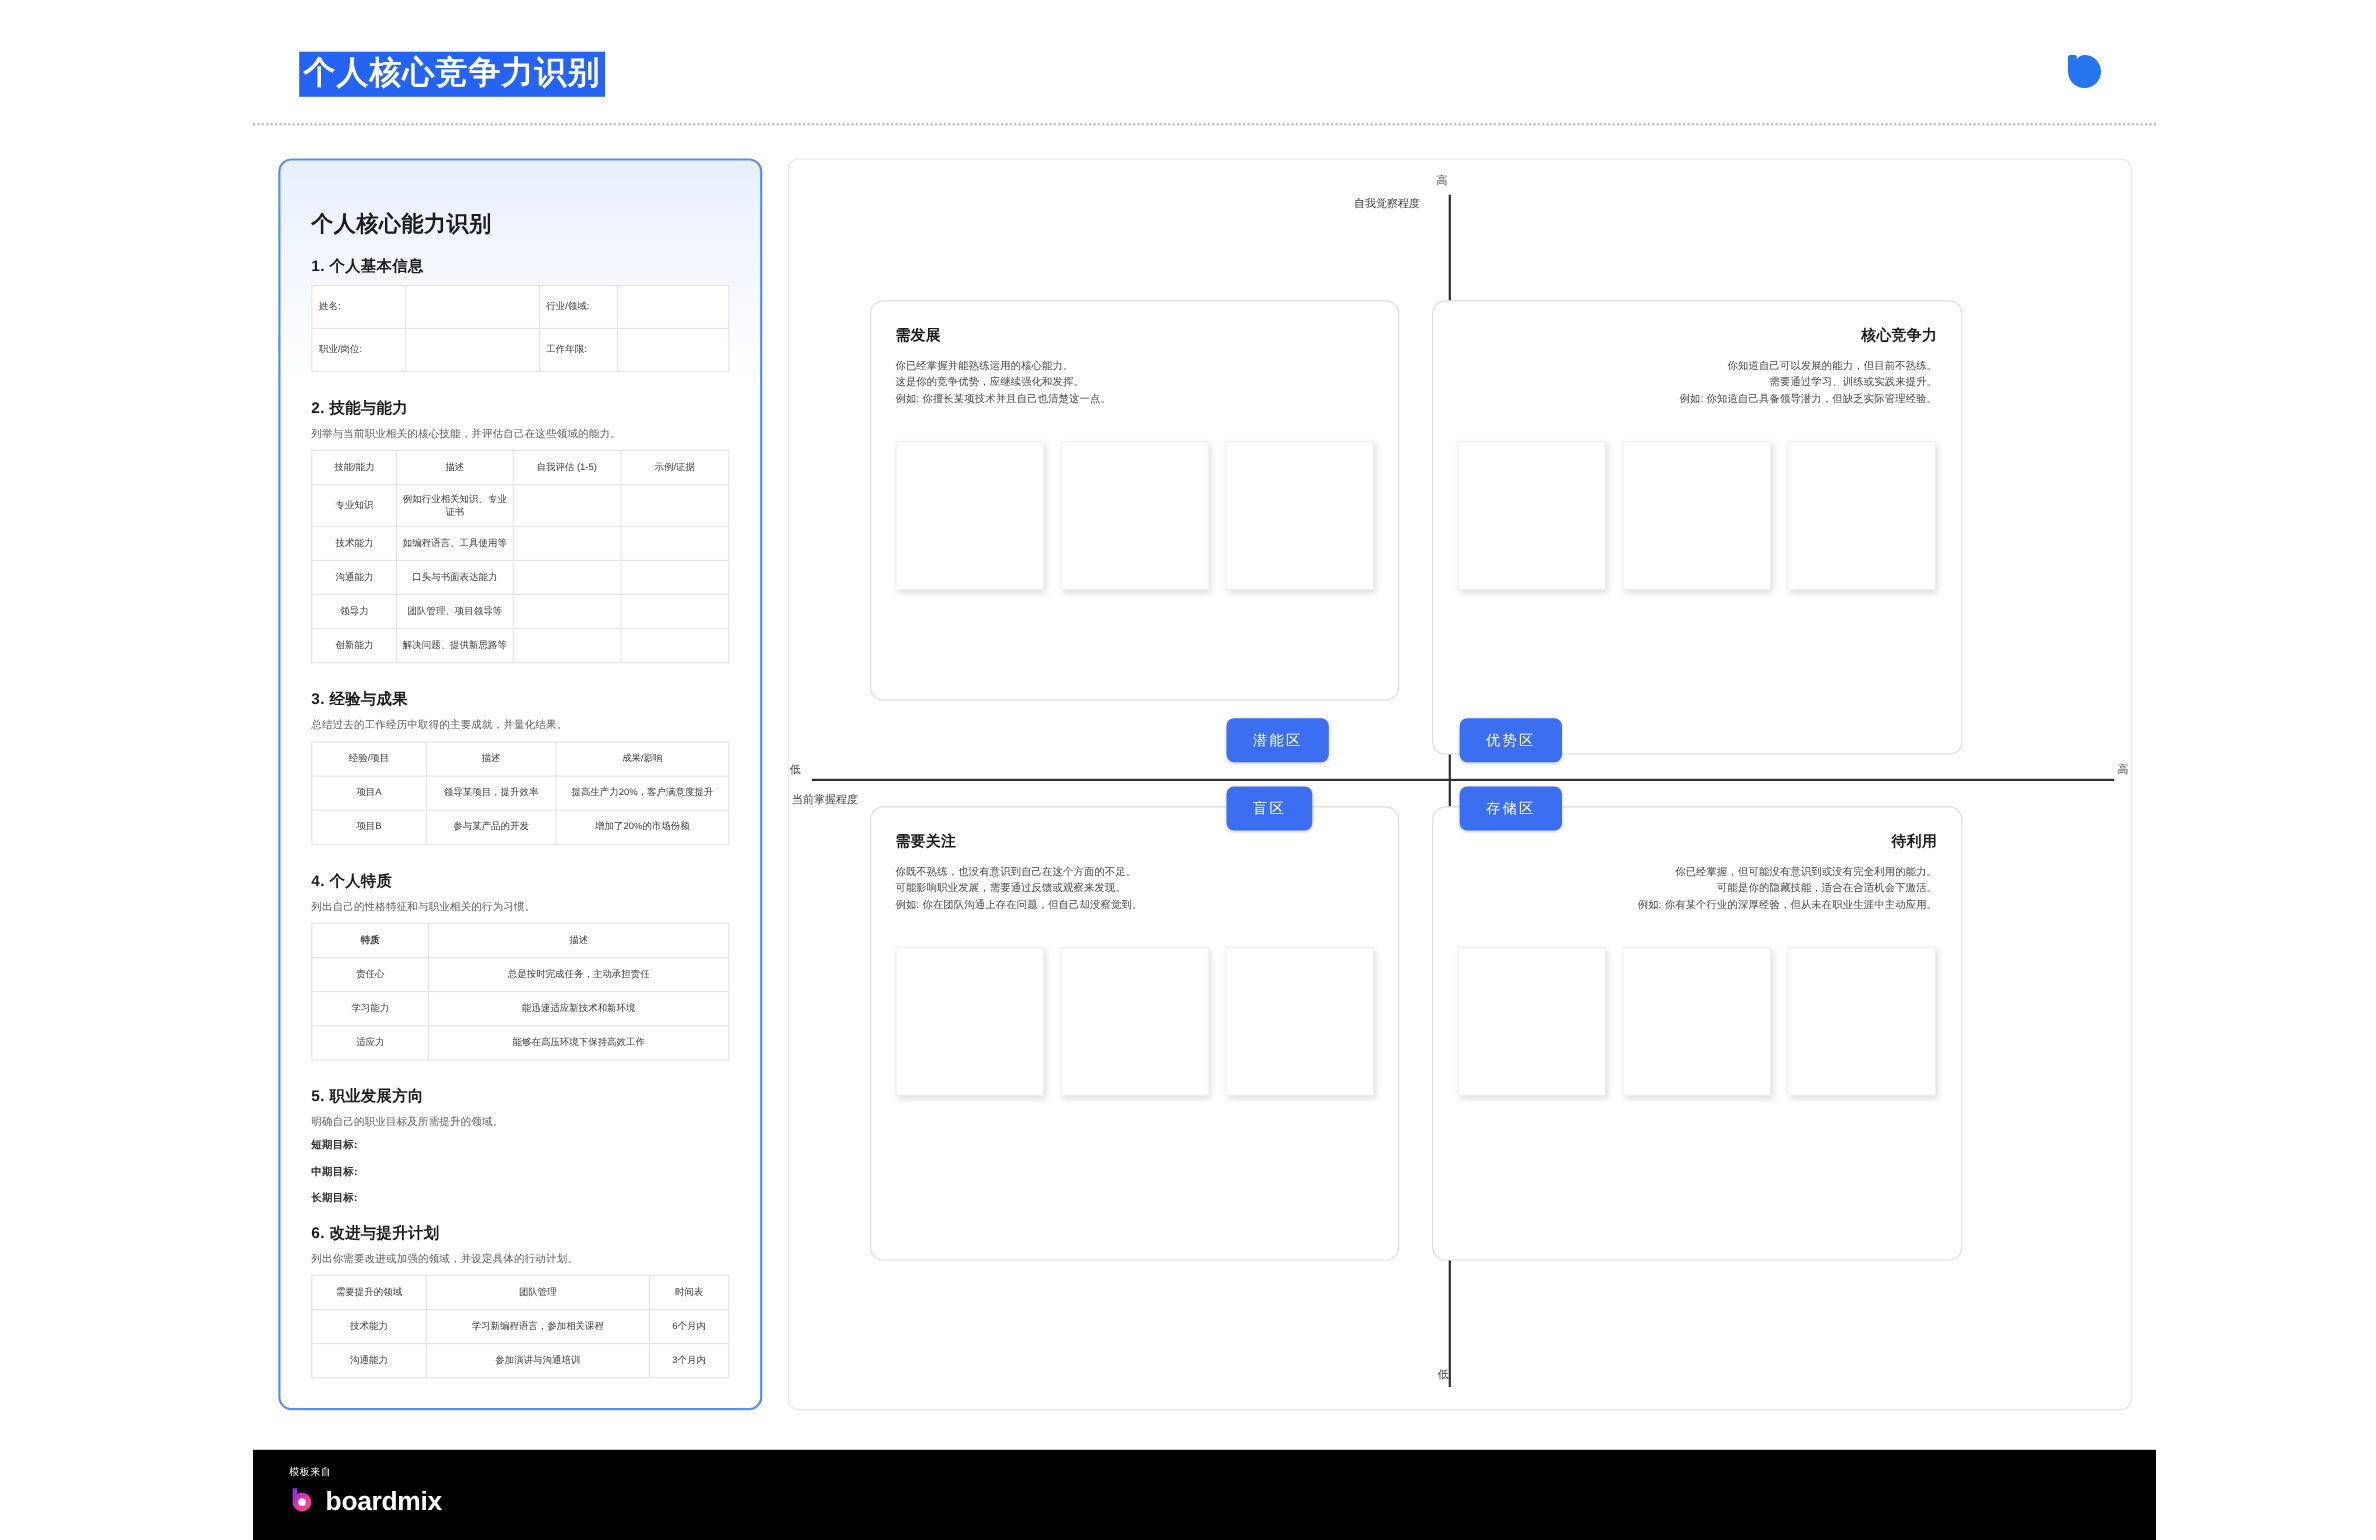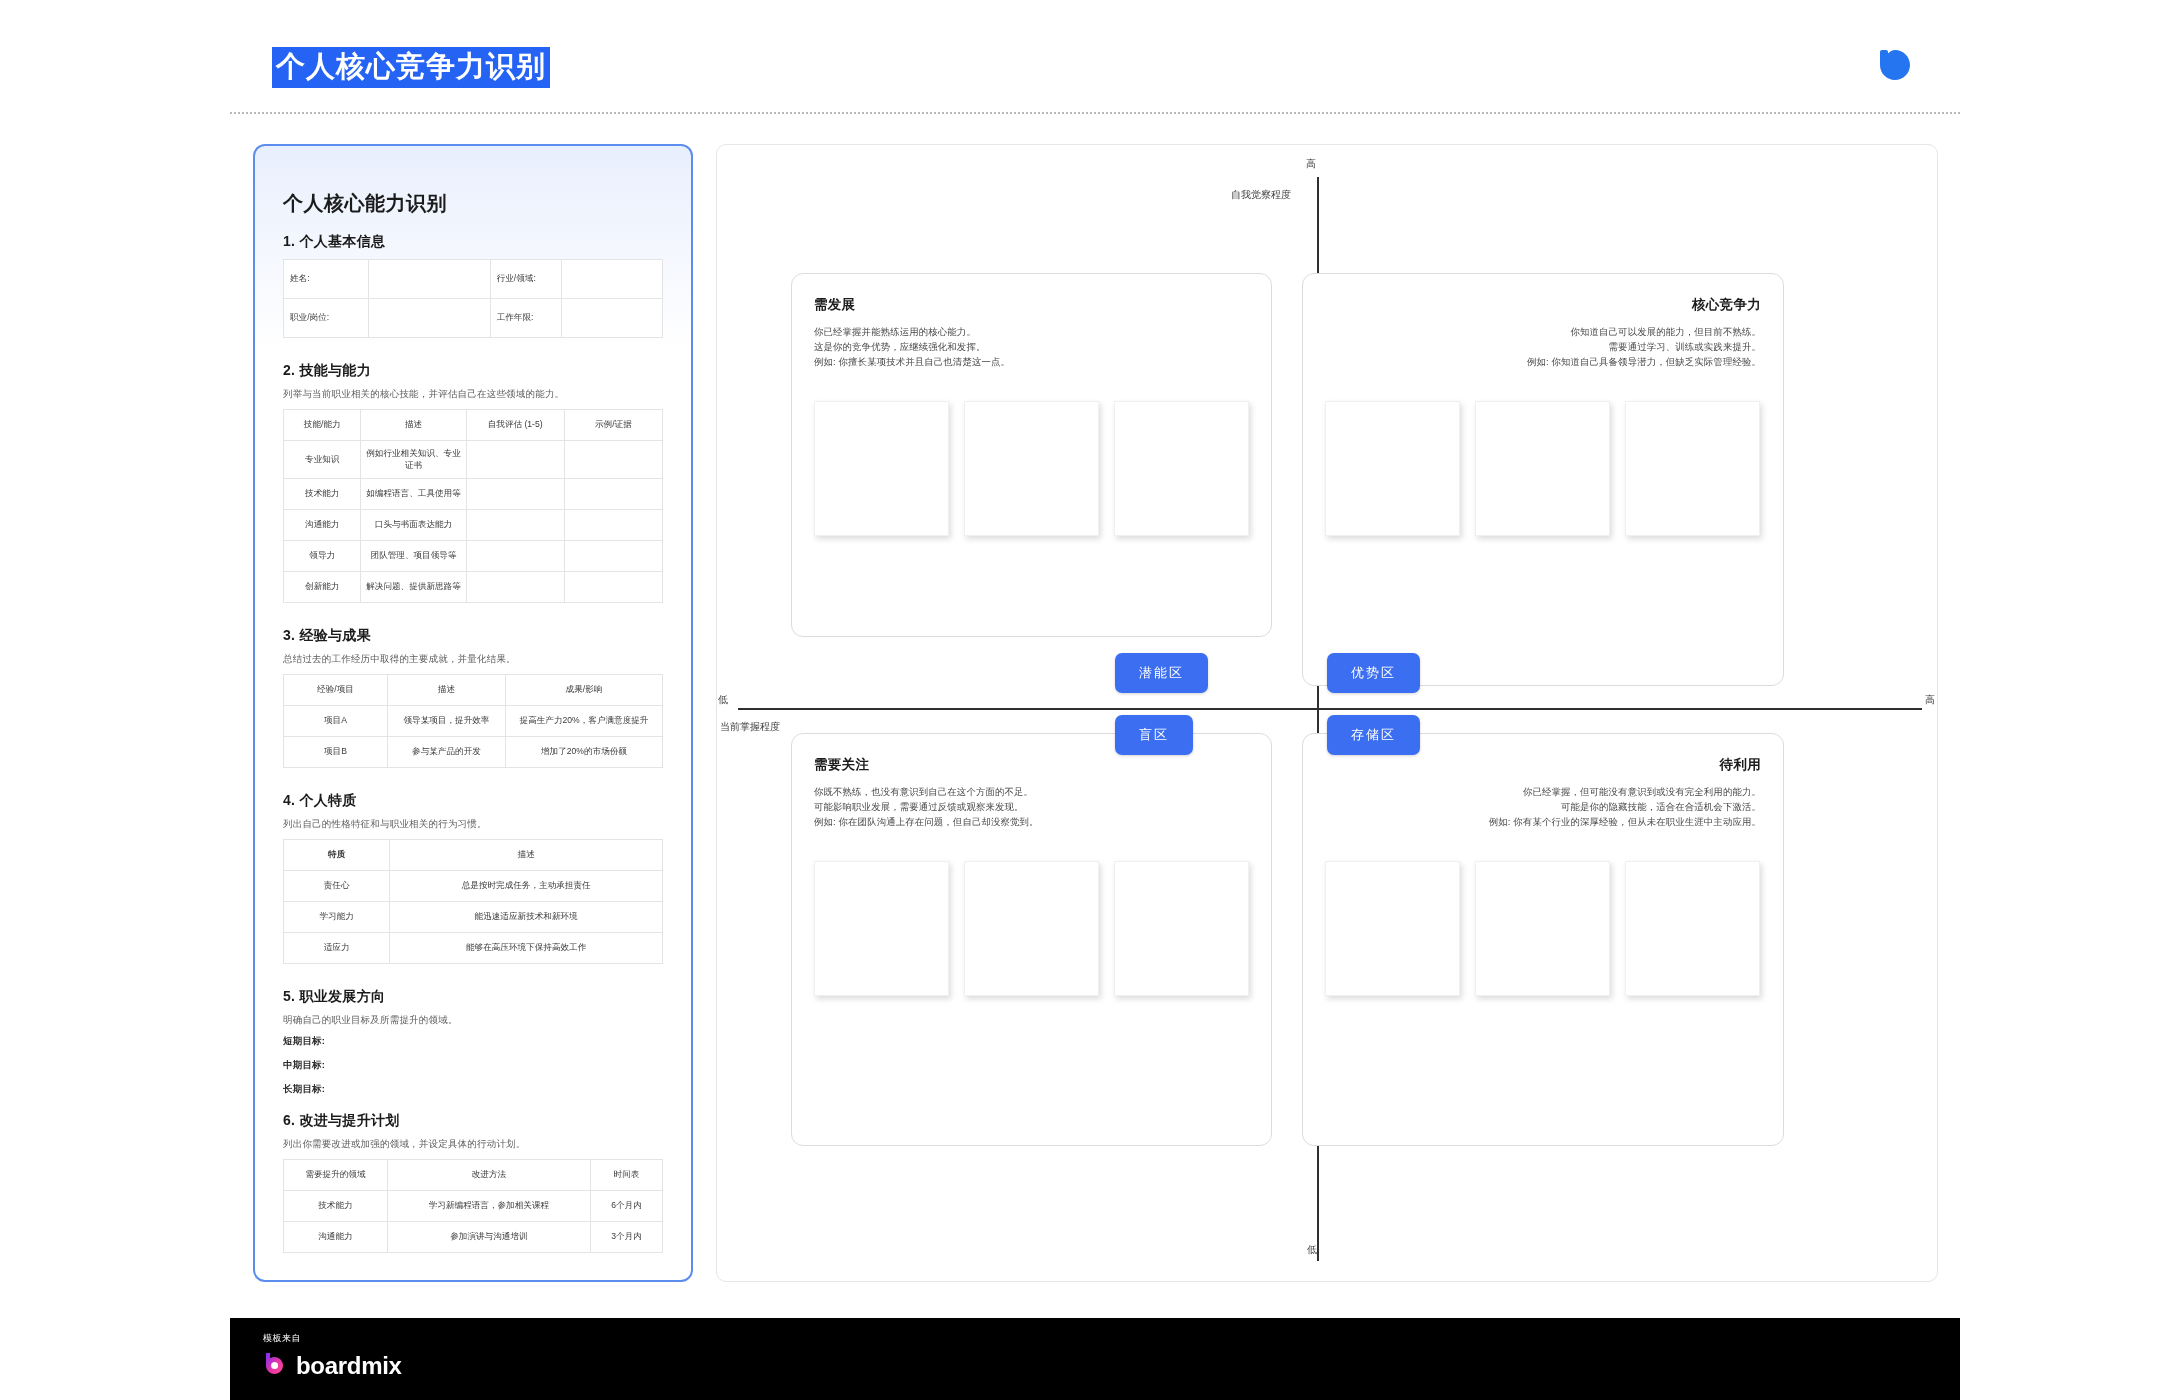--- a/index.html
+++ b/index.html
@@ -167,21 +167,21 @@
     height: 2px;
     background: #2f2f2f;
   }
   .axis-lab {
     position: absolute;
     font-size: 10px;
     color: #3d3d3d;
     white-space: nowrap;
   }
   .lab-top-high   { left: 589px; top: 12px; }
-  .lab-y-name     { left: 514px; top: 43px; text-align: right; }
+  .lab-y-name     { left: 514px; top: 33px; text-align: right; }
   .lab-bot-low    { left: 590px; top: 1098px; }
   .lab-left-low   { left: 1px;  top: 548px; }
   .lab-x-name     { left: 3px;  top: 575px; }
   .lab-right-high { left: 1208px; top: 548px; }
 
   
   .quad {
     position: absolute;
     border: 1px solid #dcdcdc;
     border-radius: 12px;
@@ -413,21 +413,21 @@
         <div class="ws-goal">中期目标:</div>
         <div class="ws-goal">长期目标:</div>
       </div>
 
     <div class="ws-h2">6. 改进与提升计划</div>
     <div class="ws-note">列出你需要改进或加强的领域，并设定具体的行动计划。</div>
     <table class="ws-table t-plan">
       <thead>
           <tr id="plan-head">
             <th style="width: 27%;">需要提升的领域</th>
-            <th style="width: 55%;">改进方法</th>
+            <th style="width: 55%;">团队管理</th>
             <th style="width: 18%;">时间表</th>
           </tr>
         </thead>
       <tbody id="plan-body">
           <tr>
             <td>技术能力</td>
             <td>学习新编程语言，参加相关课程</td>
             <td>6个月内</td>
           </tr>
           <tr>

